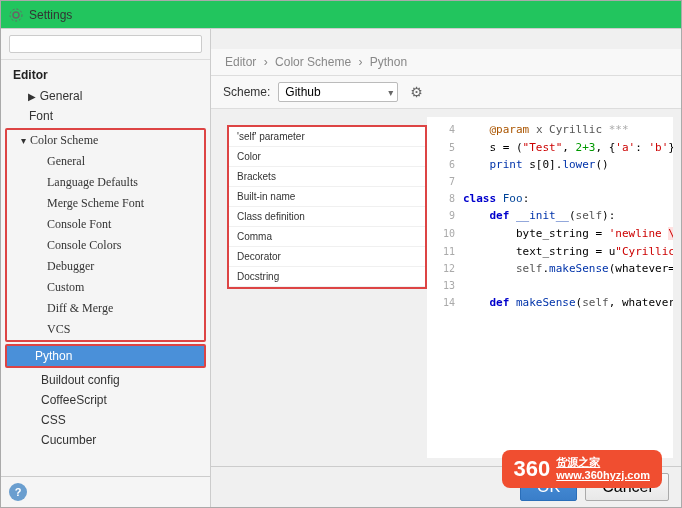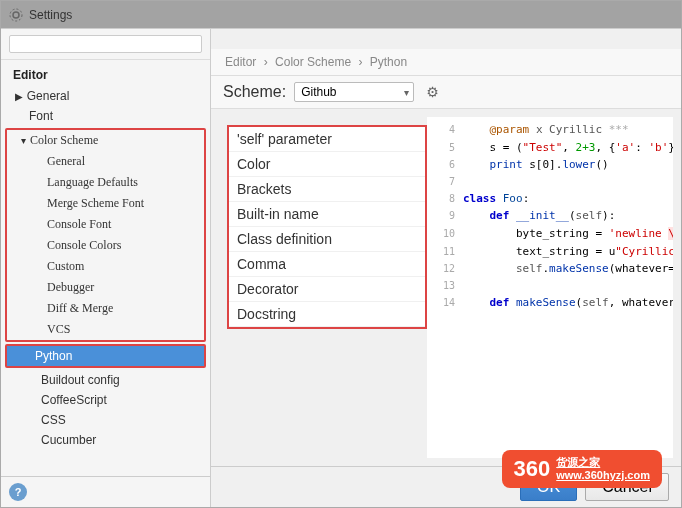--- a/index.html
+++ b/index.html
@@ -17,21 +17,21 @@
     .window {
       width: 682px;
       height: 508px;
       background: #f0f0f0;
       border: 1px solid #aaa;
       display: flex;
       flex-direction: column;
       box-shadow: 2px 2px 8px rgba(0,0,0,0.3);
     }
     .titlebar {
-      background: #a3a3a3;
+      background: #22c55e;
       border-bottom: 1px solid #ccc;
       padding: 4px 8px;
       display: flex;
       align-items: center;
       gap: 6px;
       height: 28px;
       flex-shrink: 0;
     }
     .titlebar-icon {
       width: 14px;
@@ -87,21 +87,21 @@
       font-size: 12px;
       white-space: nowrap;
     }
     .tree-item.selected {
       background: #4a90d9;
       color: white;
     }
     .tree-item.indent1 { padding-left: 28px; }
     .tree-item.indent2 { padding-left: 40px; }
     .tree-item.parent {
-      padding-left: 14px;
+      padding-left: 27px;
     }
     .tree-arrow {
       display: inline-block;
       margin-right: 4px;
       font-size: 10px;
     }
     .color-scheme-group {
       border: 2px solid #d44;
       margin: 2px 4px;
       border-radius: 2px;
@@ -150,21 +150,21 @@
     .breadcrumb-bar span { color: #888; margin: 0 2px; }
     .scheme-bar {
       padding: 6px 12px;
       display: flex;
       align-items: center;
       gap: 8px;
       background: #f8f8f8;
       border-bottom: 1px solid #ddd;
     }
     .scheme-label {
-      font-size: 16px;
+      font-size: 12px;
       color: #333;
     }
     .scheme-select {
       border: 1px solid #bbb;
       border-radius: 2px;
       padding: 2px 20px 2px 6px;
       font-size: 12px;
       background: white;
       appearance: none;
       -webkit-appearance: none;
@@ -202,21 +202,21 @@
     .list-panel {
       width: 200px;
       border: 2px solid #d44;
       margin: 8px 0 8px 8px;
       background: white;
       overflow-y: auto;
       flex-shrink: 0;
     }
     .list-item {
       padding: 4px 8px;
-      font-size: 14px;
+      font-size: 10px;
       color: #333;
       cursor: pointer;
       border-bottom: 1px solid #f0f0f0;
     }
     
     .code-panel {
       flex: 1;
       background: white;
       margin: 8px 8px 8px 0;
       overflow: hidden;
@@ -325,22 +325,22 @@
 
         <div class="color-scheme-group">
           <div class="tree-item parent" style="padding-left:14px;">
             <span class="tree-arrow">▾</span>Color Scheme
           </div>
           <div class="tree-item indent2">General</div>
           <div class="tree-item indent2">Language Defaults</div>
           <div class="tree-item indent2">Merge Scheme Font</div>
           <div class="tree-item indent2">Console Font</div>
           <div class="tree-item indent2">Console Colors</div>
+          <div class="tree-item indent2">Debugger</div>
           <div class="tree-item indent2">Custom</div>
-          <div class="tree-item indent2">Debugger</div>
           <div class="tree-item indent2">Diff &amp; Merge</div>
           <div class="tree-item indent2">VCS</div>
         </div>
 
         <div class="python-group">
           <div class="tree-item indent2 selected" style="padding-left:28px;">Python</div>
         </div>
 
         <div class="tree-item indent2">Buildout config</div>
         <div class="tree-item indent2">CoffeeScript</div>

